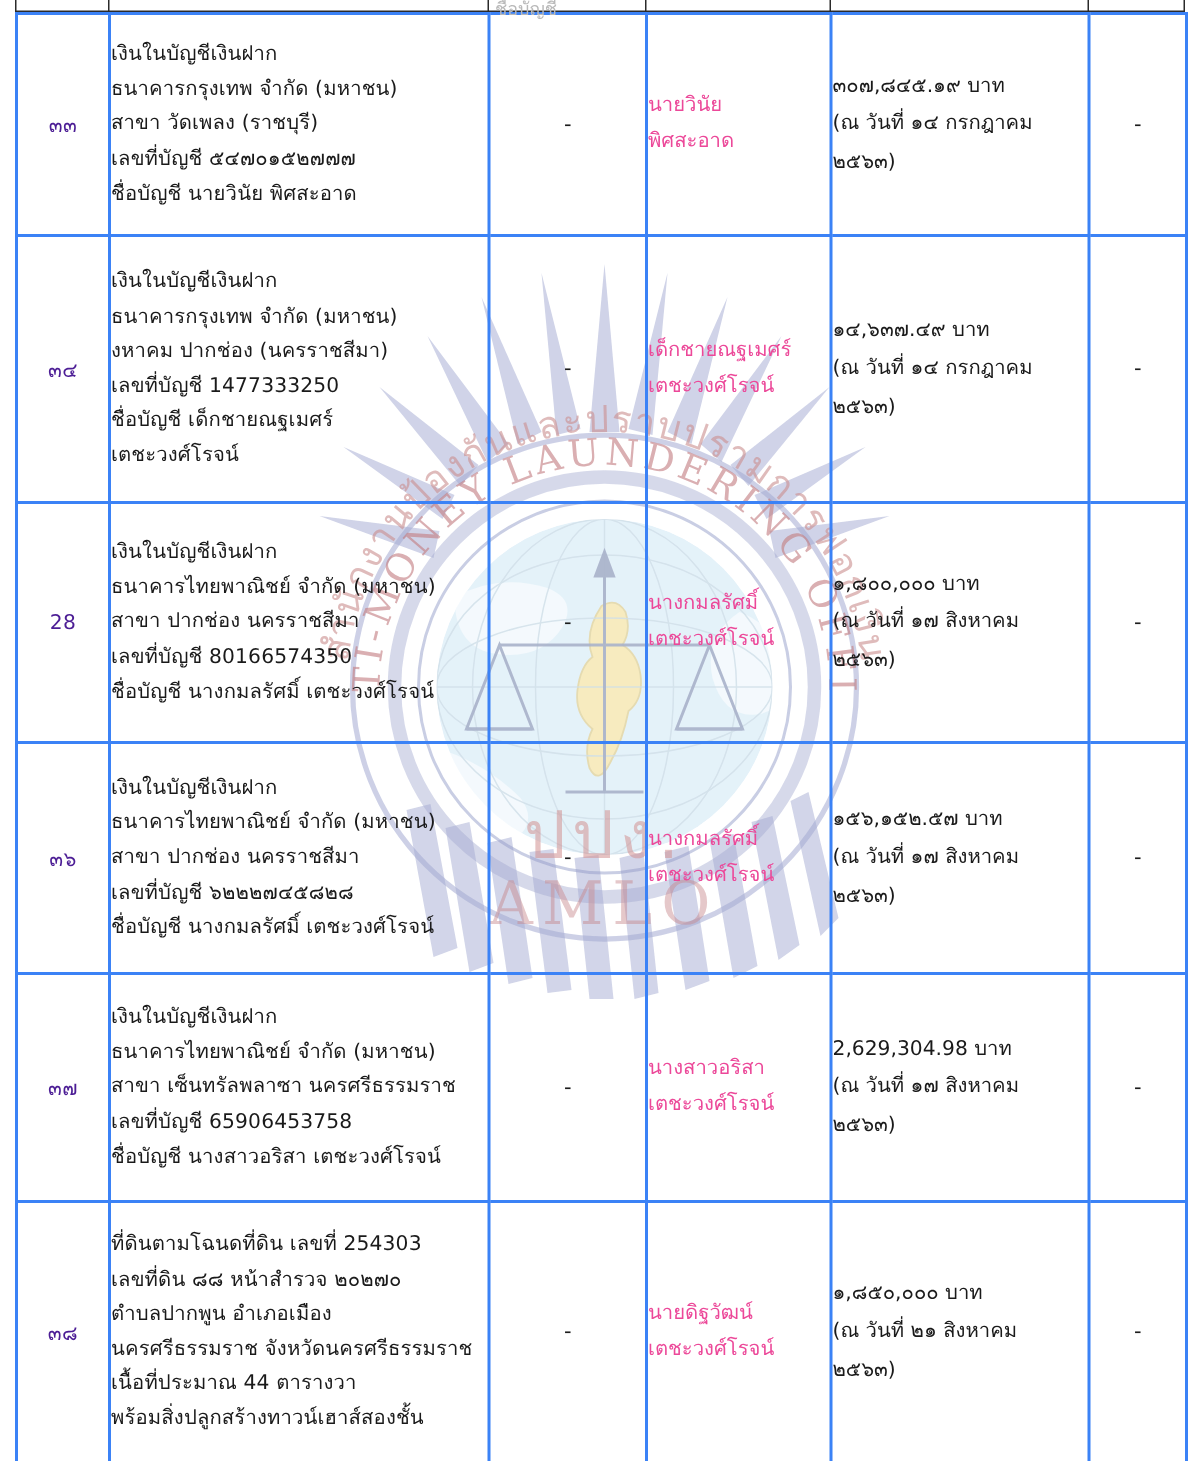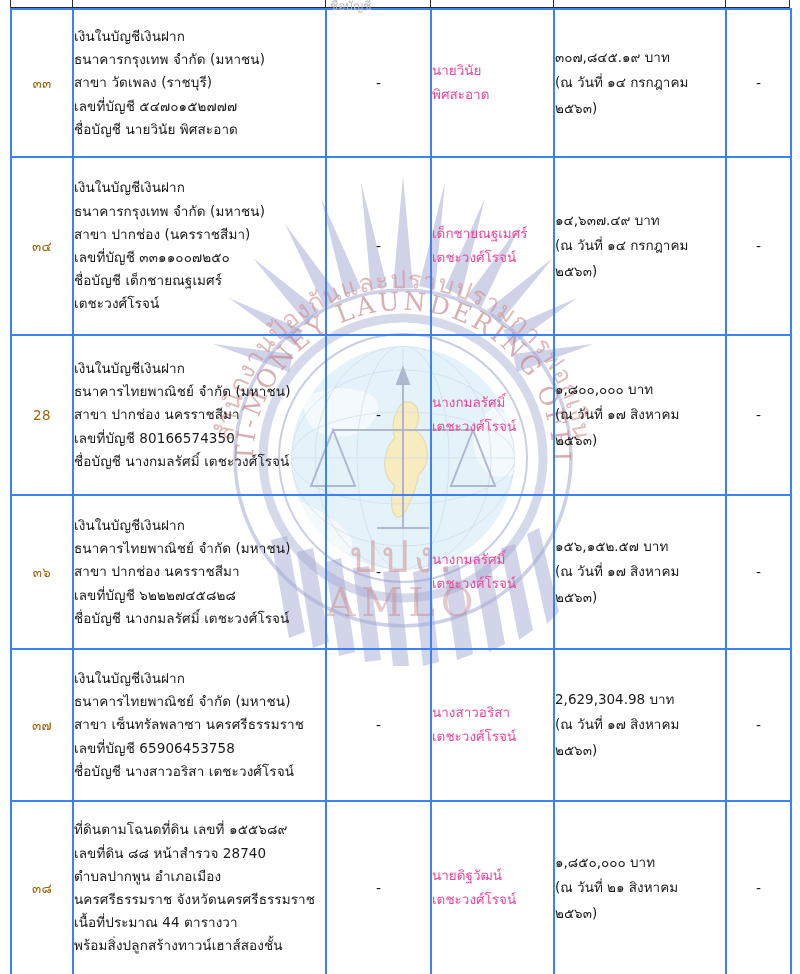--- a/index.html
+++ b/index.html
@@ -55,21 +55,21 @@
   col.c-no     { width: 62px; }
   col.c-asset  { width: 253px; }
   col.c-sub    { width: 105px; }
   col.c-owner  { width: 123px; }
   col.c-value  { width: 172px; }
   col.c-note   { width: 65px; }
 
   .cell-no {
     text-align: center;
     font-size: 13.5px;
-    color: #a16207;
+    color: #4c1d95;
     letter-spacing: 0.3px;
   }
   .cell-asset {
     padding: 6px 4px 6px 10px;
     text-align: left;
     font-size: 13.5px;
     line-height: 1.72;
     color: #1a1a1a;
     letter-spacing: 0.1px;
   }
@@ -267,22 +267,22 @@
           <span class="ln">๒๕๖๓)</span>
         </td>
         <td class="cell-dash">-</td>
       </tr>
 
       <tr style="height:178px">
         <td class="cell-no">๓๔</td>
         <td class="cell-asset">
           <span class="ln">เงินในบัญชีเงินฝาก</span>
           <span class="ln">ธนาคารกรุงเทพ จำกัด (มหาชน)</span>
-          <span class="ln">สาขา ปากช่อง (นครราชสีมา)</span>
-          <span class="ln">เลขที่บัญชี ๓๓๑๑๐๐๗๒๕๐</span>
+          <span class="ln">งหาคม ปากช่อง (นครราชสีมา)</span>
+          <span class="ln">เลขที่บัญชี 1477333250</span>
           <span class="ln">ชื่อบัญชี เด็กชายณฐเมศร์</span>
           <span class="ln">เตชะวงศ์โรจน์</span>
         </td>
         <td class="cell-dash">-</td>
         <td class="cell-owner">
           <span class="ln">เด็กชายณฐเมศร์</span>
           <span class="ln">เตชะวงศ์โรจน์</span>
         </td>
         <td class="cell-value">
           <span class="ln">๑๔,๖๓๗.๔๙ บาท</span>
@@ -354,22 +354,22 @@
           <span class="ln">2,629,304.98 บาท</span>
           <span class="ln">(ณ วันที่ ๑๗ สิงหาคม</span>
           <span class="ln">๒๕๖๓)</span>
         </td>
         <td class="cell-dash">-</td>
       </tr>
 
       <tr style="height:174px">
         <td class="cell-no">๓๘</td>
         <td class="cell-asset">
-          <span class="ln">ที่ดินตามโฉนดที่ดิน เลขที่ ๑๕๕๖๘๙</span>
-          <span class="ln">เลขที่ดิน ๘๘ หน้าสำรวจ 28740</span>
+          <span class="ln">ที่ดินตามโฉนดที่ดิน เลขที่ 254303</span>
+          <span class="ln">เลขที่ดิน ๘๘ หน้าสำรวจ ๒๐๒๗๐</span>
           <span class="ln">ตำบลปากพูน อำเภอเมือง</span>
           <span class="ln">นครศรีธรรมราช จังหวัดนครศรีธรรมราช</span>
           <span class="ln">เนื้อที่ประมาณ 44 ตารางวา</span>
           <span class="ln">พร้อมสิ่งปลูกสร้างทาวน์เฮาส์สองชั้น</span>
         </td>
         <td class="cell-dash">-</td>
         <td class="cell-owner">
           <span class="ln">นายดิฐวัฒน์</span>
           <span class="ln">เตชะวงศ์โรจน์</span>
         </td>

